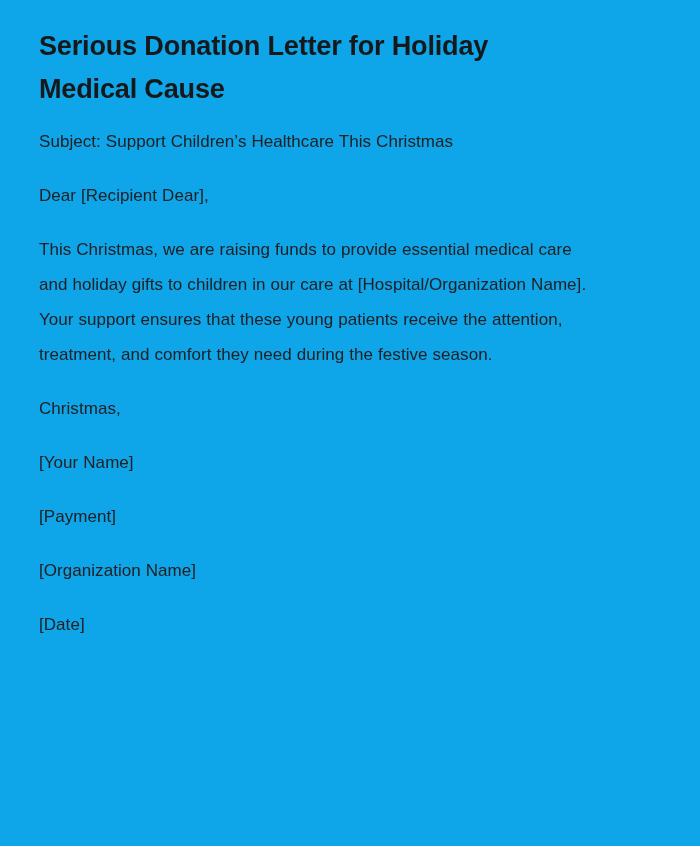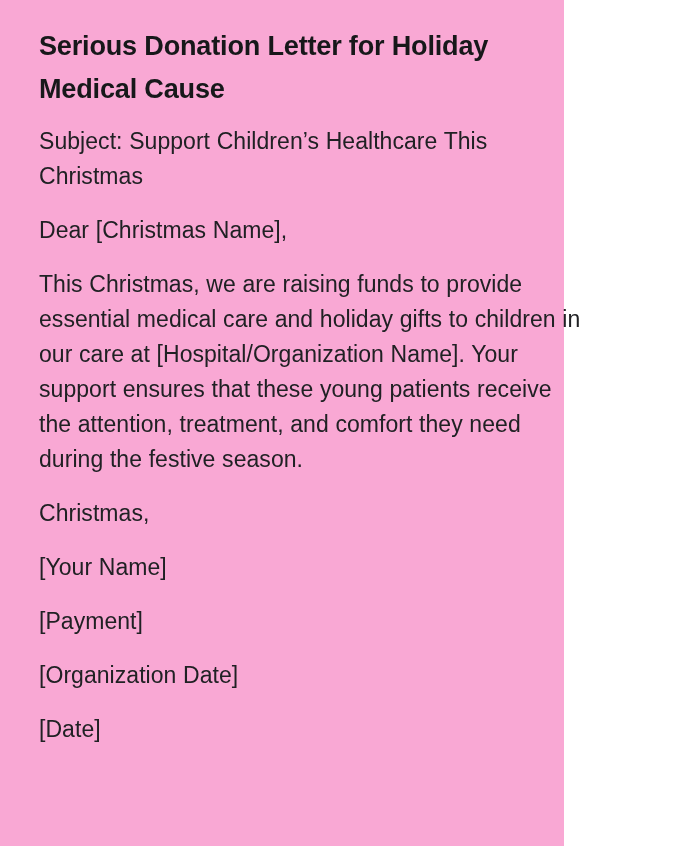--- a/index.html
+++ b/index.html
@@ -12,23 +12,23 @@
     width: 700px;
     height: 846px;
     font-family: "Liberation Sans", "DejaVu Sans", sans-serif;
     color: #202124;
     -webkit-font-smoothing: antialiased;
     overflow: hidden;
   }
 
   .page {
     box-sizing: border-box;
-    width: 564px;
+    width: 700px;
     min-height: 846px;
-    background: #f9a8d4;
+    background: #0ea5e9;
     padding: 24px 40px 24px 39px;
   }
 
   .letter {
     width: 551px;
   }
 
   .doc-title {
     margin: 0 0 14px 0;
     padding: 0;
@@ -38,21 +38,21 @@
     letter-spacing: -0.2px;
     color: #17181a;
     font-stretch: condensed;
     transform: scaleX(0.985);
     transform-origin: left center;
   }
 
   .para {
     margin: 0 0 19px 0;
     padding: 0;
-    font-size: 23px;
+    font-size: 17px;
     line-height: 35px;
     font-weight: 400;
     color: #202124;
     letter-spacing: 0.05px;
     word-spacing: 0.2px;
   }
 
   .para.subject {
     margin-bottom: 19px;
   }
@@ -76,29 +76,29 @@
 </head>
 <body>
 
 <div class="page">
   <article class="letter">
 
     <h1 class="doc-title">Serious Donation Letter for Holiday Medical Cause</h1>
 
     <p class="para subject">Subject: Support Children’s Healthcare This Christmas</p>
 
-    <p class="para salutation">Dear [Christmas Name],</p>
+    <p class="para salutation">Dear [Recipient Dear],</p>
 
     <p class="para block">This Christmas, we are raising funds to provide essential medical care and holiday gifts to children in our care at [Hospital/Organization Name]. Your support ensures that these young patients receive the attention, treatment, and comfort they need during the festive season.</p>
 
 
     <p class="para signoff-line">Christmas,</p>
 
     <p class="para signoff-line">[Your Name]</p>
 
     <p class="para signoff-line">[Payment]</p>
 
-    <p class="para signoff-line">[Organization Date]</p>
+    <p class="para signoff-line">[Organization Name]</p>
 
     <p class="para last">[Date]</p>
 
   </article>
 </div>
 
 </body></html>

